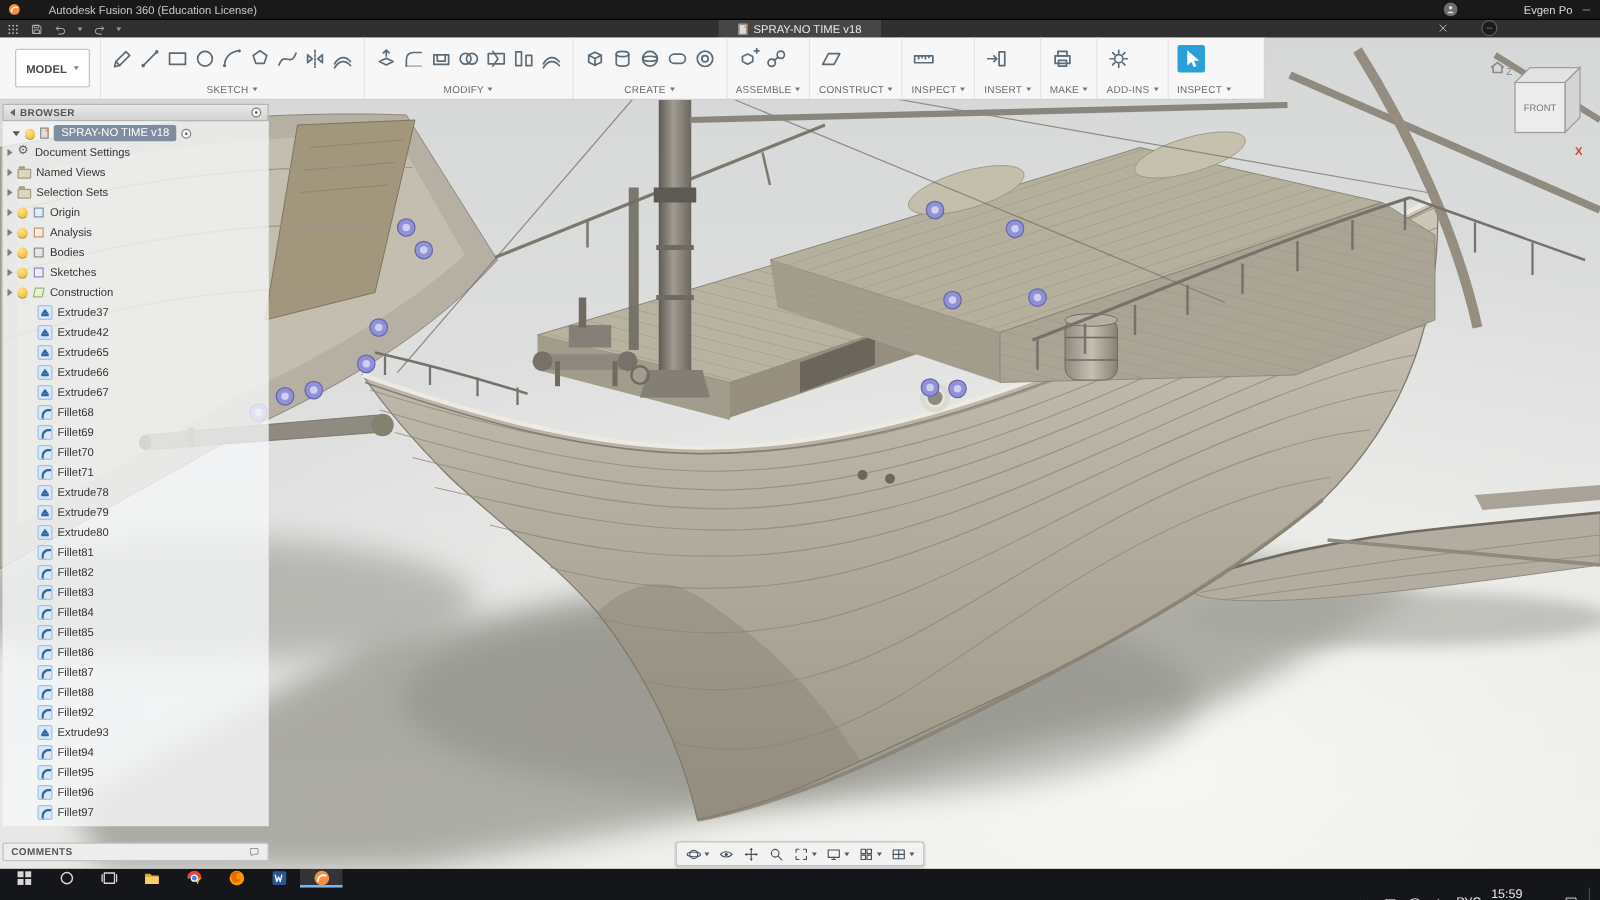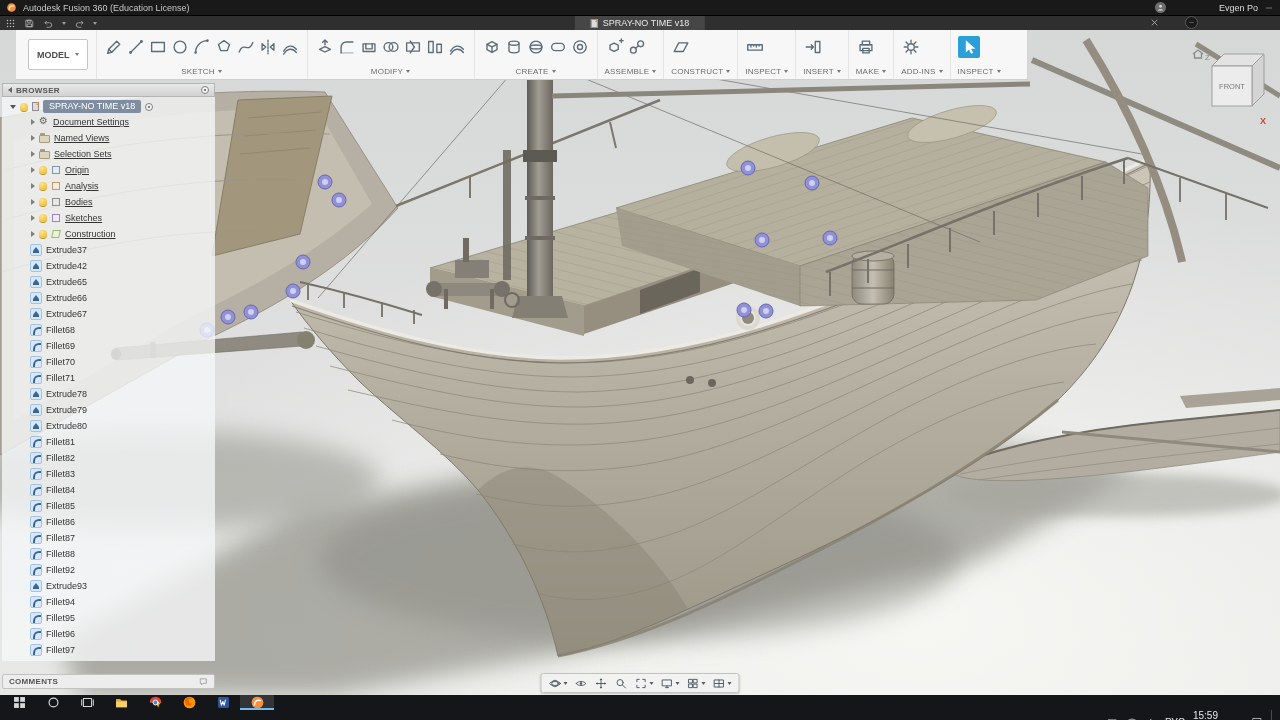--- a/index.html
+++ b/index.html
@@ -4,21 +4,21 @@
 <style>
   html,body{margin:0;padding:0;background:#000;}
   body{width:1280px;height:720px;overflow:hidden;font-family:"Liberation Sans",sans-serif;-webkit-font-smoothing:antialiased;}
   .app{position:relative;width:1280px;height:720px;background:#000;}
 
   
   svg.ic{fill:none;stroke:currentColor;stroke-width:1.5;stroke-linecap:round;stroke-linejoin:round;display:block;}
   .caret{width:0;height:0;border-left:2.5px solid transparent;border-right:2.5px solid transparent;border-top:3.5px solid #787878;display:inline-block;}
 
   
-  .titlebar{height:16px;background:#191919;display:flex;align-items:center;padding:0 6px;gap:6px;border-bottom:1px solid #000;box-sizing:border-box;}
+  .titlebar{height:16px;background:#191919;display:flex;align-items:center;padding:0 6px;gap:22px;border-bottom:1px solid #000;box-sizing:border-box;}
   .titlebar .logo{width:11px;height:11px;color:#f7903e;}
   .tb-title{font-size:9px;color:#c9c9c9;}
   .tb-right{margin-left:auto;display:flex;align-items:center;gap:6px;}
   .avatar{width:11px;height:11px;border-radius:50%;background:#6d6d6d;display:flex;align-items:center;justify-content:center;overflow:hidden;}
   .avatar svg{width:9px;height:9px;color:#dcdcdc;}
   .tb-user{font-size:9px;color:#dcdcdc;padding-left:47px;}
   .tb-min{width:10px;height:10px;color:#9a9a9a;}
 
   
   .tabbar{height:14px;background:#2f2f2f;position:relative;display:flex;align-items:center;padding:0 5px;gap:8px;box-sizing:border-box;}
@@ -29,21 +29,21 @@
   .tab-label{font-size:9px;color:#e9e9e9;white-space:nowrap;}
   .tab-close{position:absolute;right:120px;top:1px;width:11px;height:11px;color:#c2c2c2;}
   .tab-mincircle{position:absolute;right:82px;top:0px;width:13px;height:13px;border-radius:50%;background:#1b1b1b;border:1px solid #5a5a5a;display:flex;align-items:center;justify-content:center;box-sizing:border-box;}
   .tab-mincircle svg{width:7px;height:7px;color:#999;}
 
   
   .main{position:relative;width:1280px;height:665px;background:#d8dada;overflow:hidden;}
   .scene{position:absolute;left:0;top:0;}
 
   
-  .toolbar{position:absolute;top:0;left:0;width:1012px;height:50px;background:#f7f7f7;border-bottom:1px solid #cfcfcf;border-right:1px solid #d4d4d4;display:flex;align-items:stretch;box-sizing:border-box;z-index:5;margin-left:16px;}
+  .toolbar{position:absolute;top:0;left:0;width:1012px;height:50px;background:#f7f7f7;border-bottom:1px solid #cfcfcf;border-right:1px solid #d4d4d4;display:flex;align-items:stretch;box-sizing:border-box;z-index:5;}
   .model-box{margin:9px 8px 9px 12px;border:1px solid #c5c5c5;background:#fff;display:flex;align-items:center;gap:5px;padding:0 8px;font-size:9px;font-weight:bold;color:#4c4c4c;border-radius:2px;}
   .tbar-groups{display:flex;align-items:stretch;}
   .tgroup{display:flex;flex-direction:column;justify-content:space-between;padding:4px 7px 3px;border-left:1px solid #e4e4e4;text-align:center;}
   .tg-icons{display:flex;gap:2px;align-items:center;height:25px;}
   .tg-icons svg{width:20px;height:20px;color:#5b6c78;}
   .tg-label{display:flex;align-items:center;justify-content:center;gap:3px;font-size:8px;color:#6b6b6b;letter-spacing:.2px;white-space:nowrap;}
   svg.accent{color:#fff;background:#2a9fd8;border-radius:2px;padding:1px;}
 
   
   .viewcube{position:absolute;top:10px;right:4px;z-index:6;}
@@ -51,21 +51,21 @@
   
   .browser{position:absolute;top:53px;left:2px;width:213px;z-index:6;font-size:9px;}
   .b-header{height:14px;background:linear-gradient(#e9e9e9,#d2d2d2);border:1px solid #b5b5b5;display:flex;align-items:center;padding:0 5px;gap:4px;box-sizing:border-box;}
   .b-collapse{width:0;height:0;border-top:3px solid transparent;border-bottom:3px solid transparent;border-right:4px solid #666;}
   .b-title{flex:1;font-size:8px;font-weight:bold;color:#555;letter-spacing:.3px;}
   .radio{width:8px;height:8px;border:1px solid #808080;border-radius:50%;background:#f5f5f5;position:relative;box-sizing:border-box;flex:none;}
   .radio::after{content:"";position:absolute;left:2px;top:2px;width:2px;height:2px;border-radius:50%;background:#555;}
   .b-body{background:rgba(246,247,248,.78);padding:2px 0 3px;}
   .trow{display:flex;align-items:center;height:16px;gap:4px;color:#333;}
   .trow.root{height:15px;padding-left:8px;}
-  .trow.child{padding-left:29px;text-decoration:underline;}
+  .trow.child{padding-left:4px;}
   .trow.feat{padding-left:28px;}
   .exp{width:0;height:0;border-top:3px solid transparent;border-bottom:3px solid transparent;border-left:4px solid #7f7f7f;flex:none;}
   .exp.down{border-left:3px solid transparent;border-right:3px solid transparent;border-top:4px solid #555;border-bottom:none;}
   .bulb{width:8px;height:8px;border-radius:50%;background:radial-gradient(circle at 35% 30%,#ffe28a,#e9b827);box-shadow:0 1px 0 #b98f1d;flex:none;}
   .rootlabel{background:#7e8da0;color:#fff;padding:0 6px;border-radius:2px;line-height:13px;white-space:nowrap;}
   .bico{width:10px;height:10px;position:relative;flex:none;}
   .bico.gear::before{content:"⚙";font-size:10px;line-height:10px;color:#666;position:absolute;left:0;top:-1px;font-family:"DejaVu Sans",sans-serif;}
   .bico.folder{width:11px;height:8px;background:#ded5bd;border:1px solid #a69b80;border-radius:1px;margin-top:2px;box-sizing:border-box;}
   .bico.folder::before{content:"";position:absolute;left:0;top:-3px;width:5px;height:2px;background:#a69b80;border-radius:1px 1px 0 0;}
   .bico.origin::before,.bico.analysis::before,.bico.bodies::before,.bico.sketches::before,.bico.construction::before{content:"";position:absolute;inset:1px;border:1px solid #7f96ad;background:#e3ecf5;}

